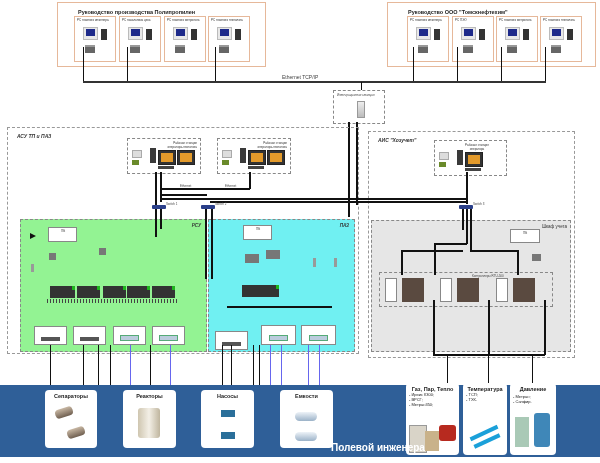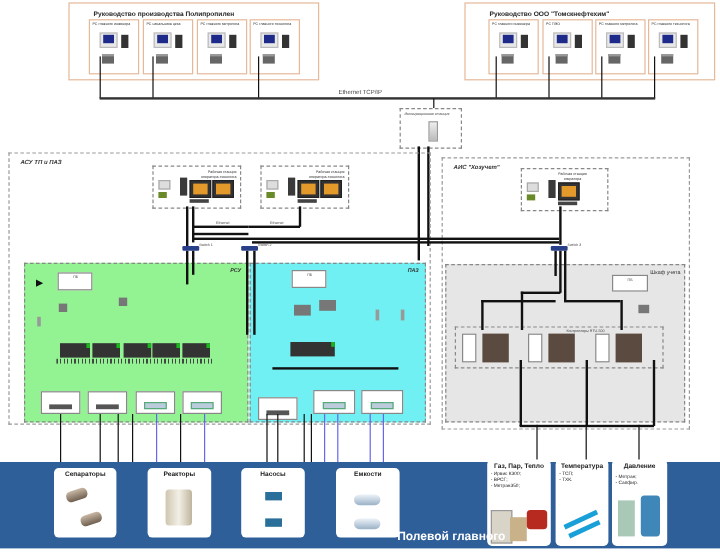--- a/index.html
+++ b/index.html
@@ -317,13 +317,13 @@
     <div class="photo" style="left:10px;top:56px;width:28px;height:4px;background:#1aa0d9;transform:rotate(-25deg);"></div>
   </div>
   <div class="card" style="left:510px;top:-2px;width:46px;height:72px;">
     <div class="card-title">Давление</div>
     <div class="card-list" style="top:12px;">- Метран;
 - Сапфир.</div>
     <div class="photo" style="left:5px;top:34px;width:14px;height:30px;background:linear-gradient(#c8e0c0,#8aa)border-radius:3px;background-color:#a9c9b6;"></div>
     <div class="photo" style="left:24px;top:30px;width:16px;height:34px;background-color:#3f87b8;border-radius:3px;"></div>
   </div>
 </div>
-<div class="field-label">Полевой главного</div>
+<div class="field-label">Полевой инженера</div>
 
 </body></html>

